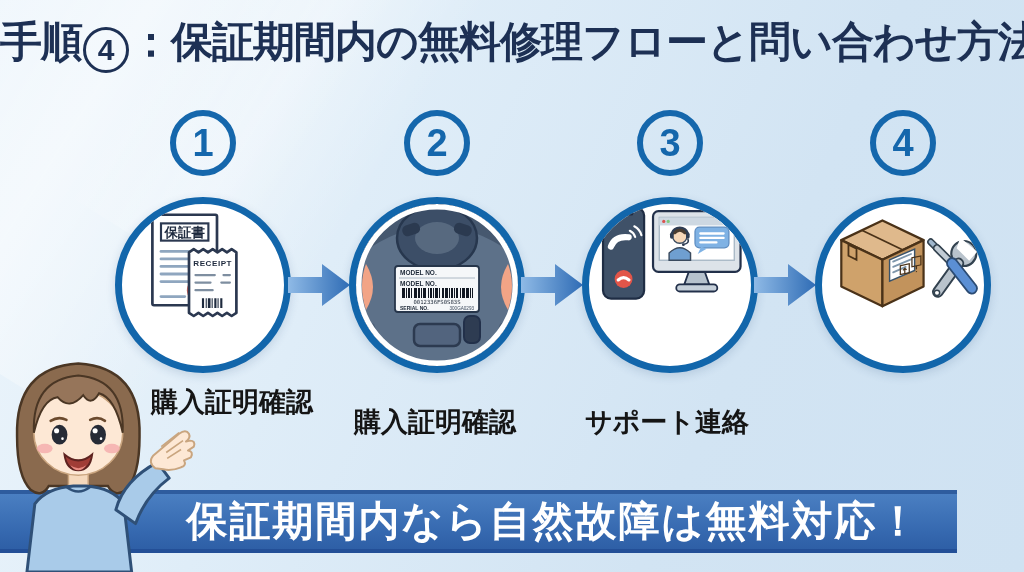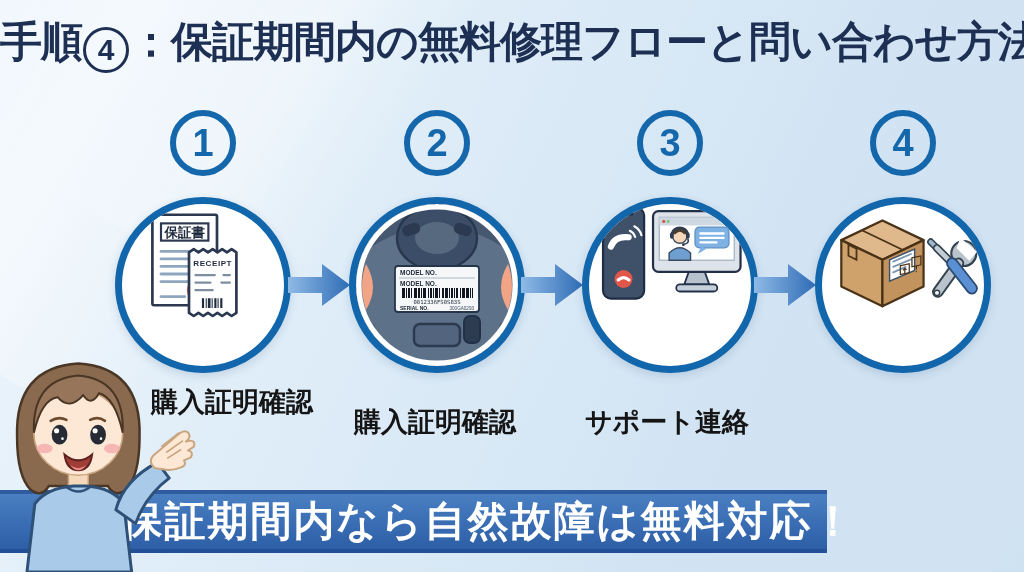--- a/index.html
+++ b/index.html
@@ -33,21 +33,21 @@
     box-shadow:0 3px 10px rgba(30,70,120,.16);overflow:hidden;
   }
   .icon-circle svg{display:block;}
   .icon-circle.full svg{width:100%;height:100%;border-radius:50%;}
   .flow-arrow{position:absolute;top:261px;width:64px;height:48px;}
   .step-label{
     position:absolute;text-align:center;font-size:27px;font-weight:900;color:#151515;line-height:1.22;
     width:260px;white-space:nowrap;
   }
   .banner{
-    position:absolute;left:0;top:490px;width:827px;height:63px;box-sizing:border-box;
+    position:absolute;left:0;top:490px;width:957px;height:63px;box-sizing:border-box;
     background:linear-gradient(180deg,#4a7fc2 0%,#3568af 70%,#2e5fa6 100%);
     border-top:4px solid #2e5c9e;border-bottom:4px solid #234f97;
     display:flex;align-items:flex-start;justify-content:center;padding-left:150px;
     z-index:2;
     font-family:Liberation Mono, monospace;
   }
   .banner-text{color:#ffffff;font-size:41px;font-weight:900;letter-spacing:2px;white-space:nowrap;}
   .character{position:absolute;left:-4px;top:330px;width:214px;height:242px;z-index:5;}
 </style>
 </head>

